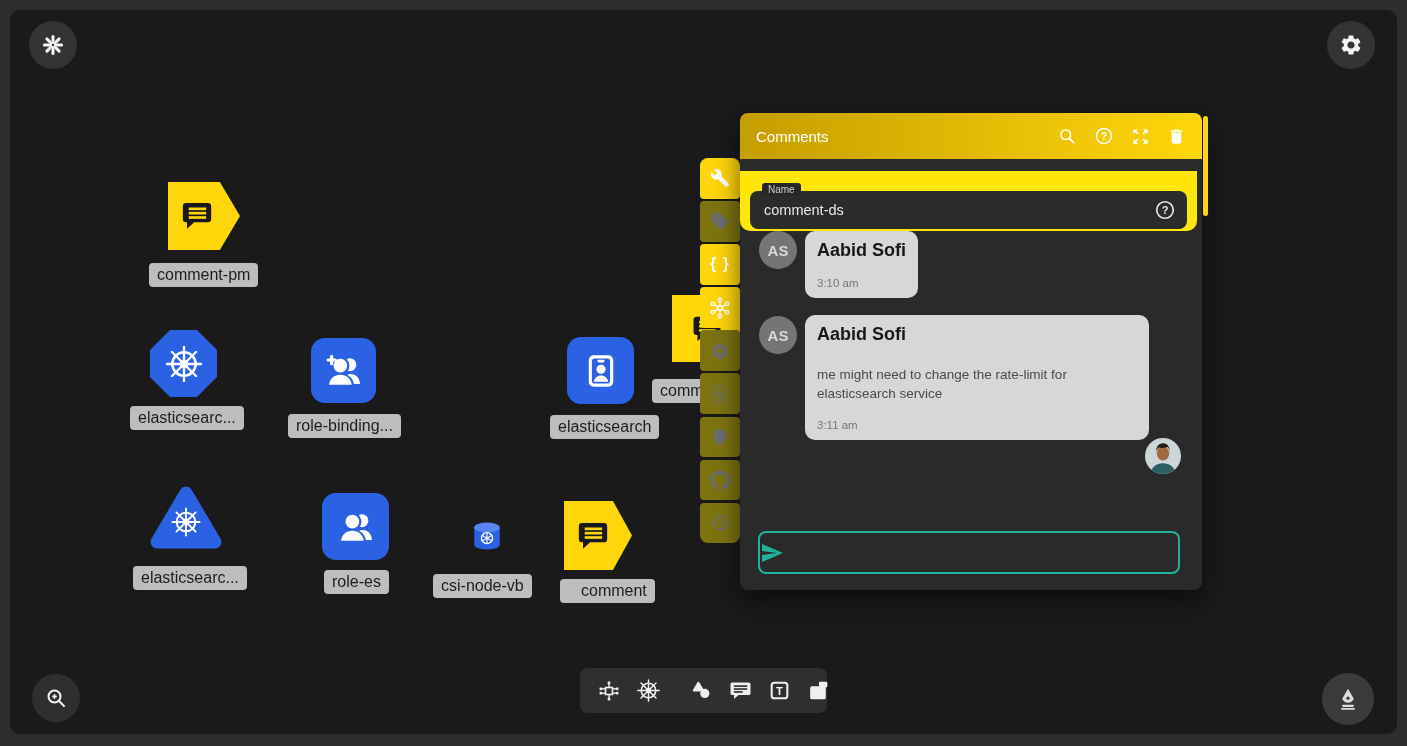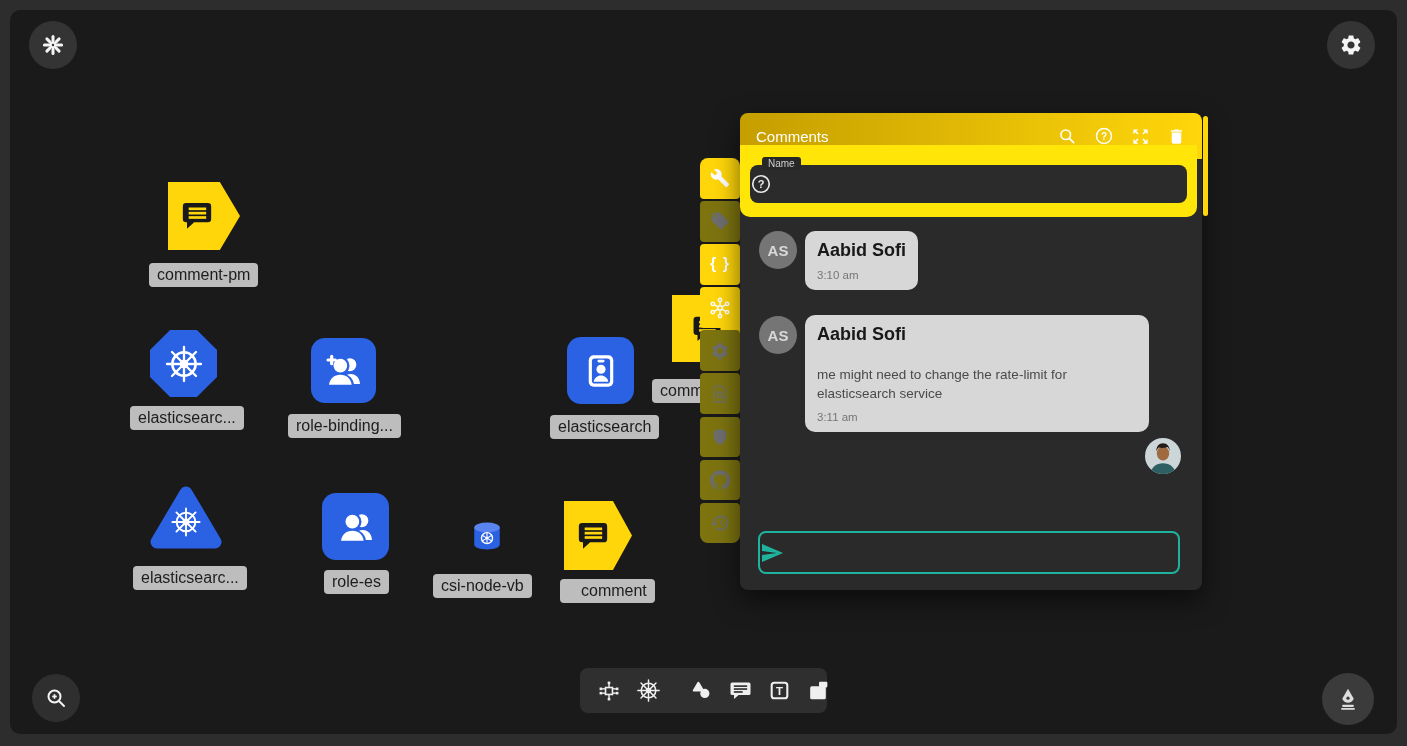--- a/index.html
+++ b/index.html
@@ -54,21 +54,21 @@
   .panel-header {
     position:absolute; left:0; top:0; right:0; height:46px;
     background:linear-gradient(90deg,#c59e00,#ffd60a);
     border-radius:8px 8px 0 0; display:flex; align-items:center; padding:8px 16px;
   }
   .panel-title { color:#ffffff; font-size:15px; }
   .hdr-icons { margin-left:auto; display:flex; align-items:center; gap:17px; color:#ffffff; }
   .hdr-icons > * { cursor:pointer; }
 
   .name-block {
-    position:absolute; left:0; top:32px; right:5px; height:72px;
+    position:absolute; left:0; top:58px; right:5px; height:60px;
     background:#ffe608; border-radius:0 0 10px 10px;
   }
   .name-input-wrap {
     position:absolute; left:10px; top:20px; right:10px; height:38px;
     background:#2b2b2b; border-radius:8px; display:flex; align-items:center;
   }
   .name-label {
     position:absolute; left:12px; top:-8px; background:#272727; color:#cfcfcf;
     font-size:10px; padding:1px 6px; border-radius:3px;
   }
@@ -84,21 +84,21 @@
     font-size:15px; font-weight:bold;
   }
   .bubble {
     position:absolute; background:#d7d7d7; border-radius:10px; padding:9px 12px;
     color:#4a4a4a; font-size:13.5px;
   }
   .bubble .author { font-weight:bold; color:#181818; font-size:18px; margin-bottom:3px; }
   .bubble .msg { line-height:19px; }
   .bubble .msg.nowrap { white-space:nowrap; }
   .bubble .msg.spaced { margin-top:20px; }
-  .bubble .time { font-size:11.5px; color:#767676; margin-top:8px; }
+  .bubble .time { font-size:11.5px; color:#767676; margin-top:16px; }
   .bubble.dark { background:#3b4a4f; color:#e7e0b2; }
   .bubble.dark .author { color:#ece5b4; }
   .bubble.dark .time { color:#93a0a0; text-align:right; }
 
   .msg-input-wrap {
     position:absolute; left:18px; top:418px; width:422px; height:43px;
     border:2px solid #1fb39e; border-radius:8px; display:flex; align-items:center;
   }
   .msg-input {
     flex:1; background:transparent; border:none; outline:none; color:#cdcdcd;
@@ -477,20 +477,21 @@
           <svg width="19" height="19">
             <use href="#i-trash"></use>
           </svg>
         </span>
     </span>
   </div>
 
   <div class="name-block">
     <div class="name-input-wrap">
       <span class="name-label">Name</span>
+      <input class="name-input" type="text" value="comment-ds" style="">
       <span class="name-help">
           <svg width="22" height="22">
             <use href="#i-help"></use>
           </svg>
         </span>
     </div>
   </div>
 
   <div class="avatar" style="left:19px;top:118px;">AS</div>
   <div class="bubble" style="left:65px;top:118px;">

